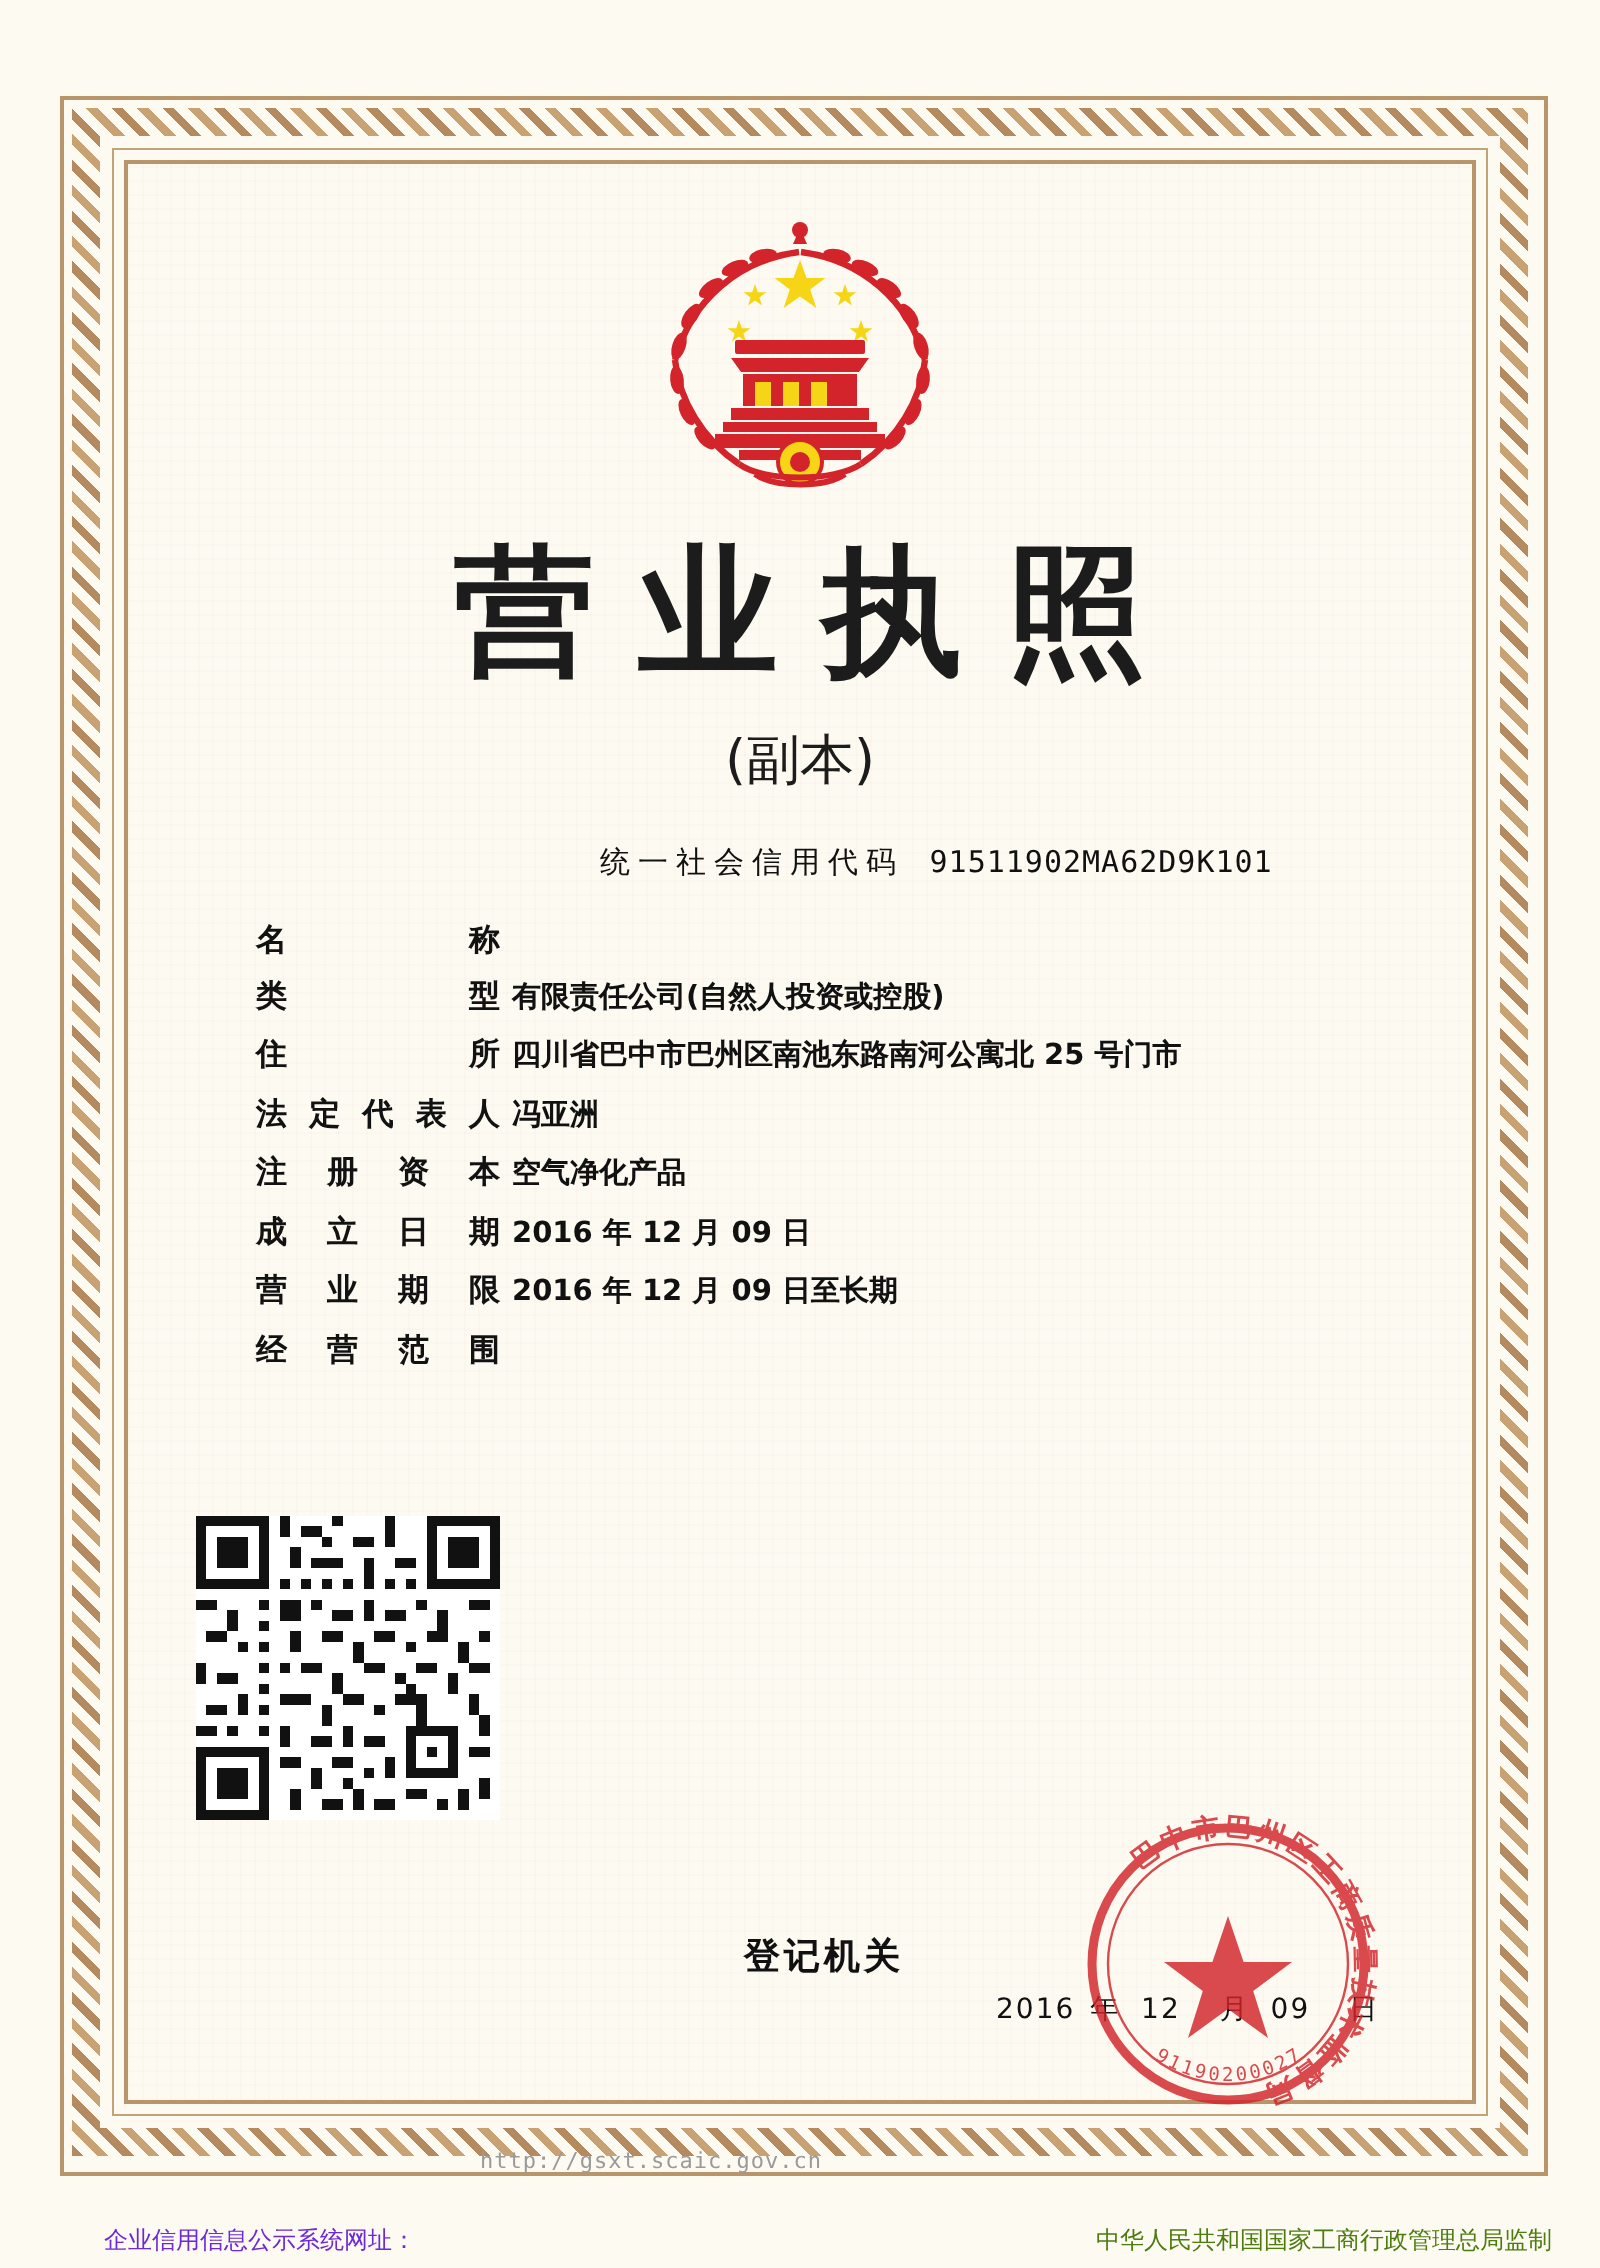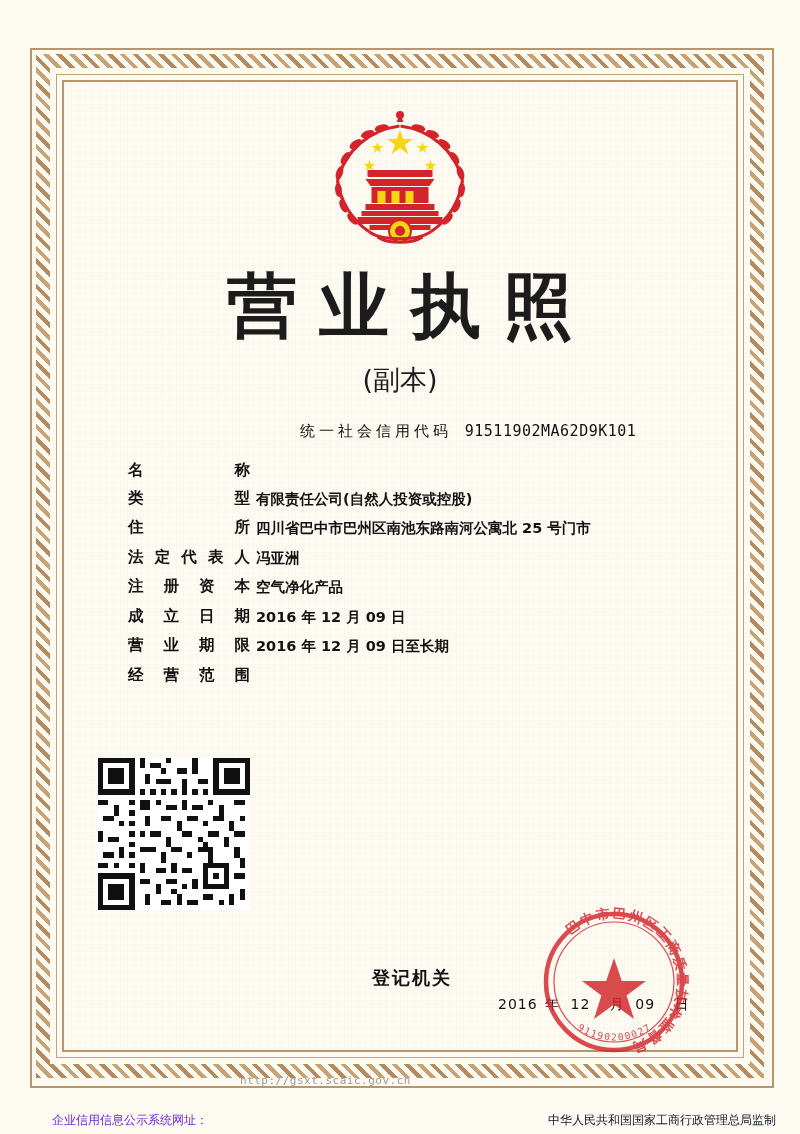--- a/index.html
+++ b/index.html
@@ -220,21 +220,21 @@
     font-family: "DejaVu Sans", sans-serif;
     font-size: 12px;
     color: #6d28d9;
   }
   .footer-right {
     position: absolute;
     right: 24px;
     top: 1112px;
     font-family: "DejaVu Sans", sans-serif;
     font-size: 12px;
-    color: #0f172a;
+    color: #4d7c0f;
   }
   .footer-url {
     position: absolute;
     left: 240px;
     top: 1074px;
     font-family: "DejaVu Sans Mono", monospace;
     font-size: 11px;
     color: #9a9a9a;
     letter-spacing: 0.5px;
   }

